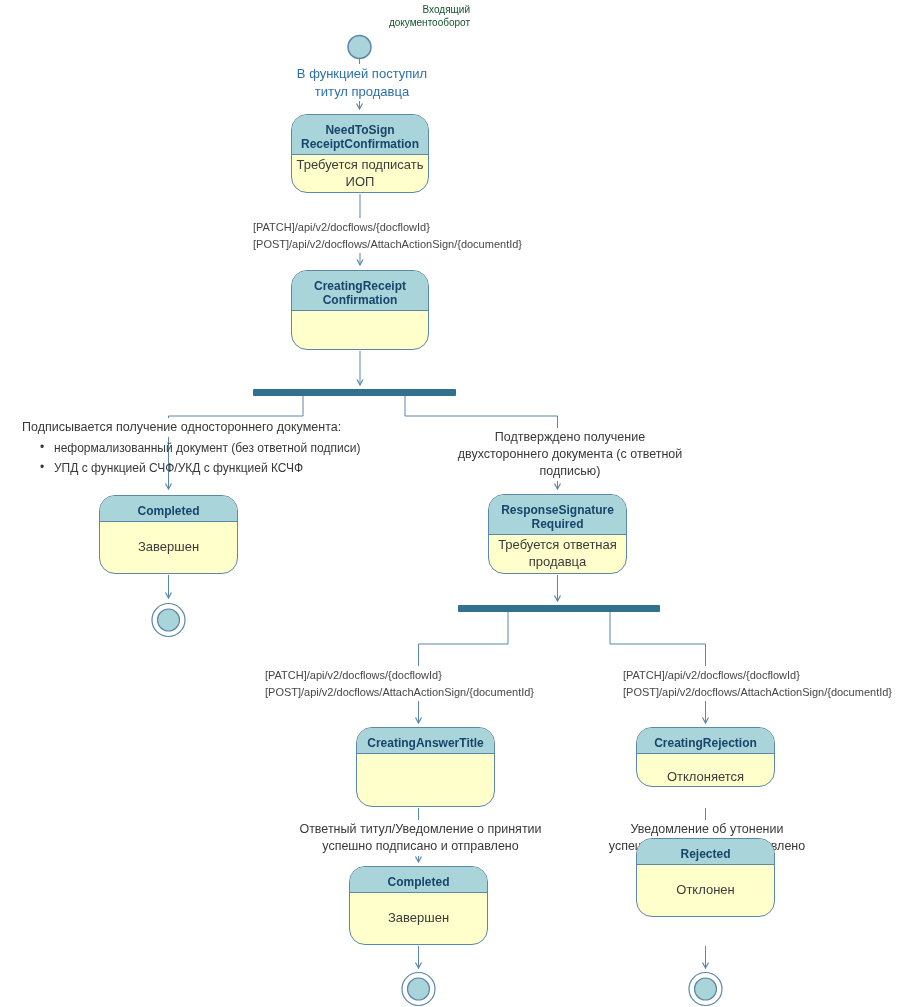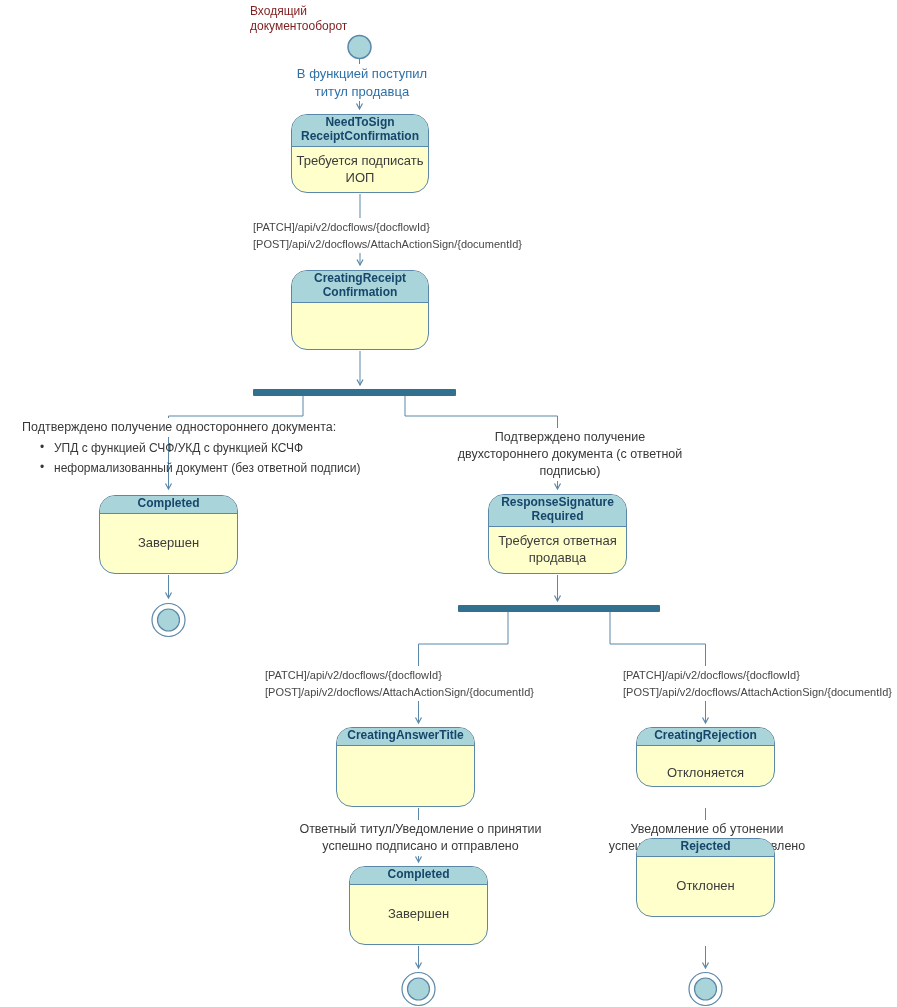--- a/index.html
+++ b/index.html
@@ -3,40 +3,40 @@
 <meta charset="utf-8">
 <style>
   html,body { margin:0; padding:0; background:#ffffff; }
   #canvas {
     position:relative; width:897px; height:1007px; background:#ffffff;
     font-family:"Liberation Sans", sans-serif; overflow:hidden;
   }
   #wires { position:absolute; left:0; top:0; width:897px; height:1007px; }
 
   .label { position:absolute; white-space:pre-line; background:#ffffff; }
-  .lbl-title { font-size:12px; color:#7f1d1d; text-align:left; line-height:1.25; background:transparent; }
+  .lbl-title { font-size:10px; color:#14532d; text-align:right; line-height:1.25; background:transparent; }
   .lbl-blue  { font-size:13px; color:#2d70a8; text-align:center; line-height:1.35; padding:1px 2px; }
   .lbl-api   { font-size:11px; color:#474747; text-align:left; line-height:1.5; padding:1px 2px; }
   .lbl-black { font-size:12.5px; color:#383838; line-height:1.35; padding:1px 2px; }
   .lbl-center{ text-align:center; }
 
   .bullets { position:absolute; }
   .bullet-row { position:relative; font-size:12px; color:#383838; line-height:1.4; padding-left:16px; margin-bottom:3px; }
   .bullet-row::before { content:"•"; position:absolute; left:2px; top:-1px; color:#383838; }
 
   .state {
     position:absolute; box-sizing:border-box;
     border:1.5px solid #5b87a8; border-radius:16px;
     background:#ffffcc; display:flex; flex-direction:column; overflow:hidden;
     box-shadow:0 0 0 0 transparent;
   }
   .state-header {
     background:#a9d4da; border-bottom:1px solid #5b87a8;
     color:#17466b; font-weight:bold; font-size:12px; line-height:1.18;
-    text-align:center; padding:0 2px 3px 2px; white-space:pre-line;
+    text-align:center; padding:8px 2px 3px 2px; white-space:pre-line;
   }
   .state-body {
     flex:1; display:flex; align-items:center; justify-content:center;
     font-size:13px; color:#3b3b3b; text-align:center; white-space:pre-line; line-height:1.3;
   }
 </style>
 </head>
 <body>
 
 <div id="canvas">
@@ -88,24 +88,24 @@
 
   <div class="label lbl-title" style="left:250px; top:4px; width:220px;">Входящий
 документооборот</div>
 
   <div class="label lbl-blue" style="left:279px; top:64px; width:162px;">В функцией поступил
 титул продавца</div>
 
   <div class="label lbl-api" style="left:251px; top:218px;">[PATCH]/api/v2/docflows/{docflowId}
 [POST]/api/v2/docflows/AttachActionSign/{documentId}</div>
 
-  <div class="label lbl-black" style="left:20px; top:418px;">Подтверждено получение одностороннего документа:</div>
+  <div class="label lbl-black" style="left:20px; top:418px;">Подписывается получение одностороннего документа:</div>
   <div class="bullets" style="left:38px; top:440px;">
+    <div class="bullet-row">неформализованный документ (без ответной подписи)</div>
     <div class="bullet-row">УПД с функцией СЧФ/УКД с функцией КСЧФ</div>
-    <div class="bullet-row">неформализованный документ (без ответной подписи)</div>
   </div>
 
   <div class="label lbl-black lbl-center" style="left:436px; top:428px; width:264px;">Подтверждено получение
 двухстороннего документа (с ответной подписью)</div>
 
   <div class="label lbl-api" style="left:263px; top:666px;">[PATCH]/api/v2/docflows/{docflowId}
 [POST]/api/v2/docflows/AttachActionSign/{documentId}</div>
 
   <div class="label lbl-api" style="left:621px; top:666px;">[PATCH]/api/v2/docflows/{docflowId}
 [POST]/api/v2/docflows/AttachActionSign/{documentId}</div>
@@ -133,21 +133,21 @@
     <div class="state-body">Завершен</div>
   </div>
 
   <div class="state" style="left:488px; top:494px; width:139px; height:80px;">
     <div class="state-header">ResponseSignature
 Required</div>
     <div class="state-body">Требуется ответная
 продавца</div>
   </div>
 
-  <div class="state" style="left:336px; top:727px; width:139px; height:80px;gap:16px;">
+  <div class="state" style="left:356px; top:727px; width:139px; height:80px;gap:16px;">
     <div class="state-header">CreatingAnswerTitle</div>
   </div>
 
   <div class="state" style="left:636px; top:727px; width:139px; height:60px;gap:15px;">
     <div class="state-header">CreatingRejection</div>
     <div class="state-body">Отклоняется</div>
   </div>
 
   <div class="state" style="left:349px; top:866px; width:139px; height:79px;">
     <div class="state-header">Completed</div>

